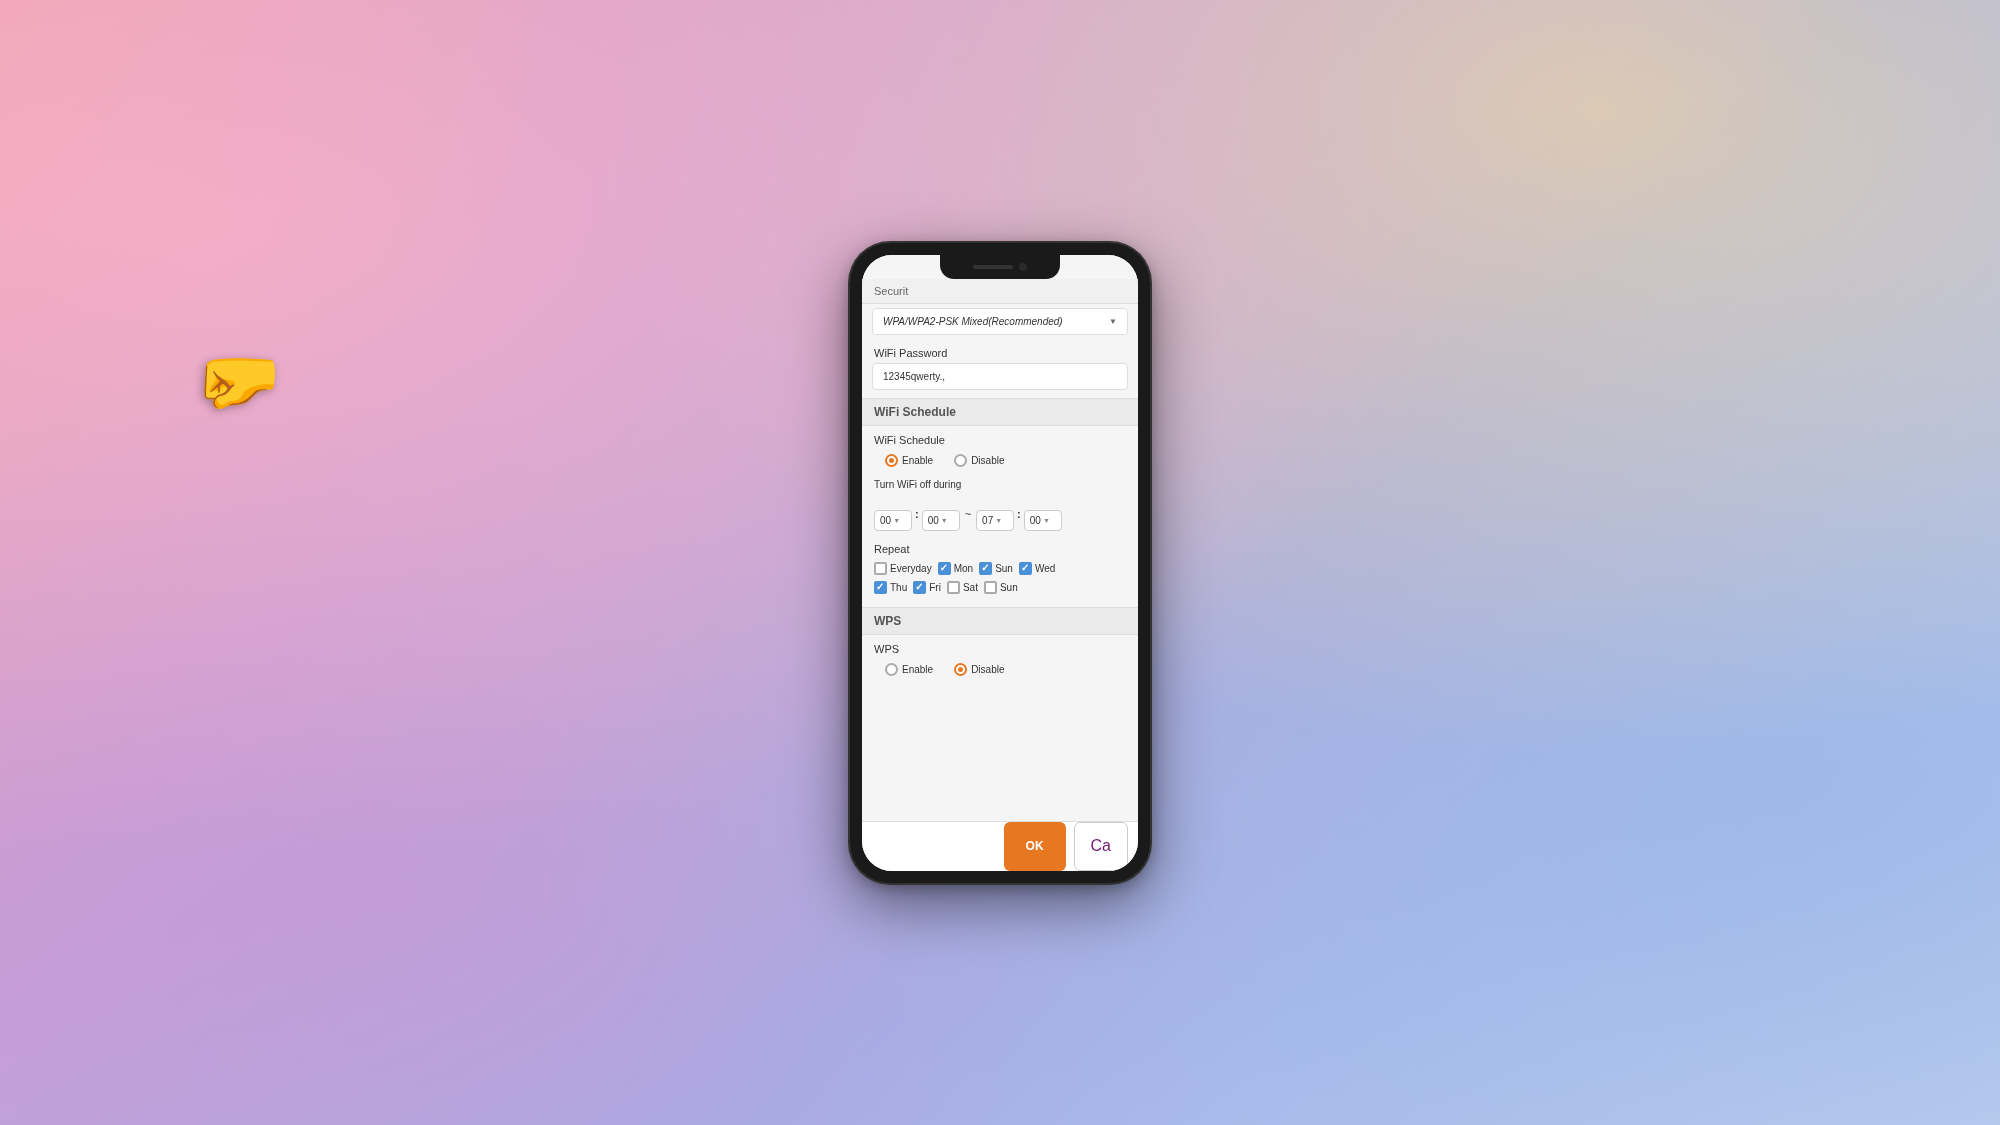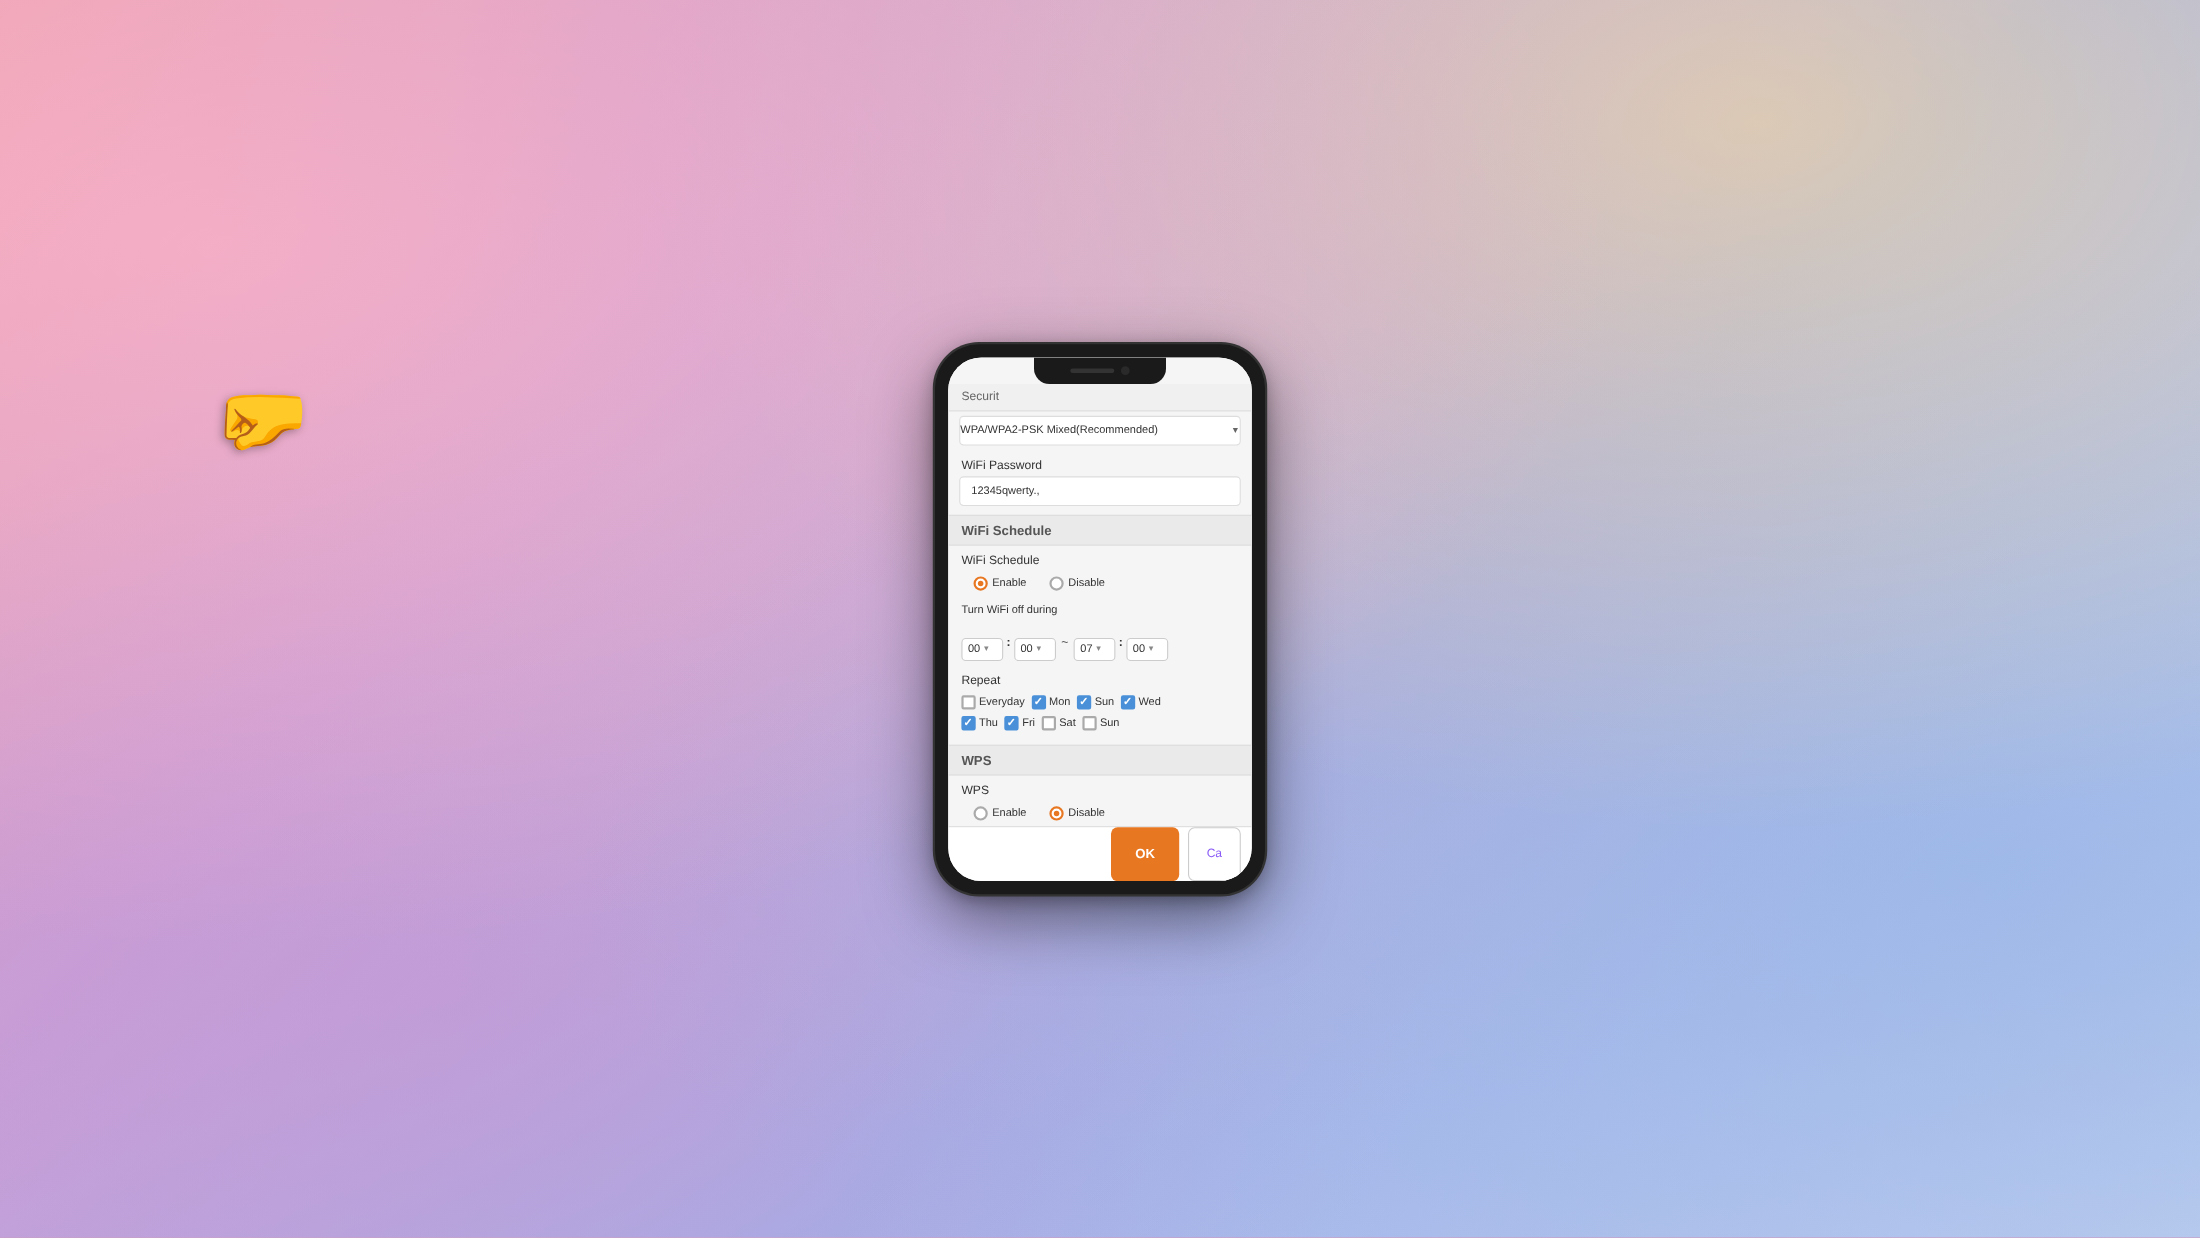--- a/index.html
+++ b/index.html
@@ -25,21 +25,21 @@
         linear-gradient(135deg, #e8a0b0 0%, #c8a0d8 30%, #a0b0e8 60%, #c0d0f0 100%);
     }
 
     
     .phone-frame {
       position: absolute;
       left: 50%;
       top: 50%;
       transform: translate(-50%, -50%);
       width: 300px;
-      height: 500px;
+      height: 640px;
       background: #1a1a1a;
       border-radius: 40px;
       padding: 12px;
       box-shadow:
         0 0 0 2px #333,
         0 20px 60px rgba(0,0,0,0.5),
         0 4px 15px rgba(0,0,0,0.3);
     }
 
     .phone-inner {
@@ -102,27 +102,28 @@
       color: #666;
       border-bottom: 1px solid #ddd;
       margin-top: 24px;
     }
 
     
     .security-dropdown {
       background: #fff;
       border: 1px solid #ddd;
       margin: 4px 10px;
-      padding: 7px 0;
+      padding: 7px 10px;
       border-radius: 4px;
       font-size: 10px;
       color: #333;
       display: flex;
       align-items: center;
       justify-content: space-between;
+      font-style: italic;
     }
 
     .dropdown-arrow {
       font-size: 8px;
       color: #666;
     }
 
     
     .field-label {
       font-size: 11px;
@@ -310,25 +311,25 @@
       border: none;
       border-radius: 6px;
       padding: 8px 22px;
       font-size: 12px;
       font-weight: 600;
       cursor: pointer;
     }
 
     .btn-cancel {
       background: #fff;
-      color: #8b5cf6;
+      color: #701a75;
       border: 1px solid #ccc;
       border-radius: 6px;
       padding: 8px 16px;
-      font-size: 11px;
+      font-size: 16px;
       cursor: pointer;
     }
 
     
     .pointer-hand {
       position: absolute;
       left: 195px;
       top: 340px;
       font-size: 70px;
       transform: scaleX(-1);

